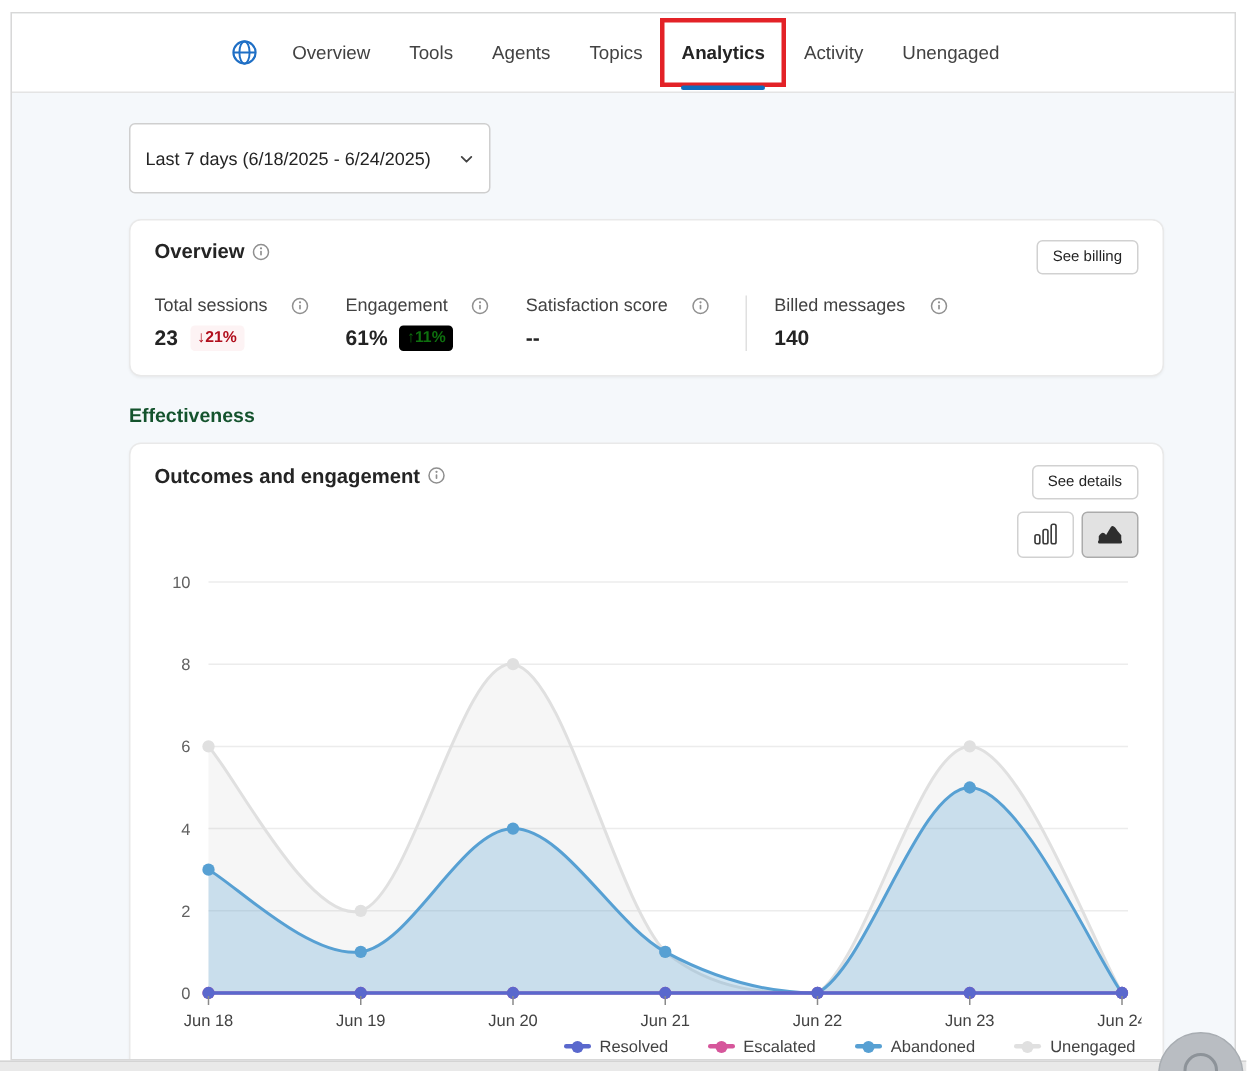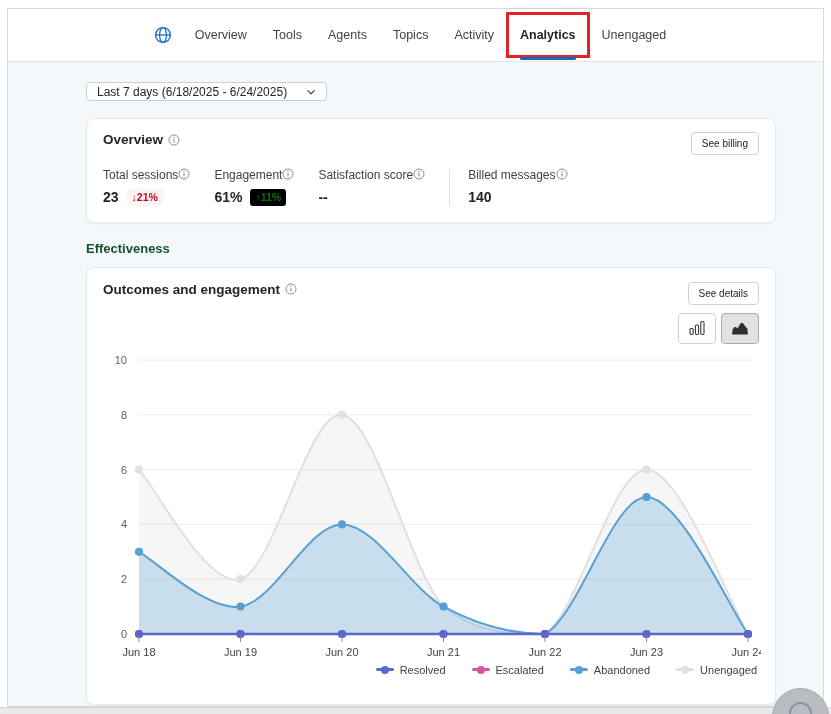--- a/index.html
+++ b/index.html
@@ -18,36 +18,36 @@
   .tab-bar{display:flex;align-items:center;gap:4px;}
   .globe{display:flex;align-items:center;margin-right:8px;}
   .tab{position:relative;height:40px;display:flex;align-items:center;
     padding:0 11px;font-size:12.5px;color:#424242;cursor:pointer;white-space:nowrap;}
   .tab .lbl{pointer-events:none;}
   .tab.active .lbl{font-weight:700;color:#242424;}
   .tab .underline{position:absolute;left:11px;right:11px;bottom:-5px;height:3px;
     background:#0f6cbd;border-radius:2px;}
   .tab.annotated{outline:3px solid #e32227;outline-offset:0;}
   
-  .date-select{margin:20px 0 0 78px;width:241px;height:19px;background:#fff;
+  .date-select{margin:20px 0 0 78px;width:241px;height:47px;background:#fff;
     border:1px solid #cfcfcf;border-radius:4px;display:flex;align-items:center;
     justify-content:space-between;padding:0 9px 0 10px;font-size:12px;color:#242424;
     box-sizing:border-box;cursor:pointer;}
   
   .card{background:#fff;border:1px solid #e9e9e9;border-radius:8px;
     box-shadow:0 1px 2px rgba(0,0,0,.05);margin-left:78px;width:690px;box-sizing:border-box;}
   .overview-card{margin-top:17px;padding:13px 16px 16px;}
   .card-head{display:flex;align-items:flex-start;}
   .card-title{font-size:13.5px;font-weight:700;color:#242424;display:flex;align-items:center;gap:5px;}
   .spacer{flex:1;}
   .btn{background:#fff;border:1px solid #d1d1d1;border-radius:4px;font-size:10px;
     color:#242424;padding:4px 10px;font-family:inherit;cursor:pointer;line-height:1.3;}
   .metrics{display:flex;margin-top:13px;}
   .metric{margin-right:24px;}
-  .metric .mlbl{font-size:12px;color:#424242;display:flex;align-items:flex-start;gap:0;white-space:nowrap;}
+  .metric .mlbl{font-size:12px;color:#424242;display:flex;align-items:flex-end;gap:16px;white-space:nowrap;}
   .metric .mval{margin-top:7px;font-size:14px;font-weight:700;color:#242424;
     display:flex;align-items:center;gap:8px;text-align:right;}
   .badge{font-size:10.5px;font-weight:700;padding:2px 5px;border-radius:3px;
     display:inline-flex;align-items:center;gap:1px;line-height:1.2;}
   .badge.down{color:#b10e1c;background:#fdf3f4;}
   .badge.up{color:#0e700e;background:#000000;}
   .vdivider{width:1px;background:#e0e0e0;margin:1px 18px 0 0;align-self:stretch;}
   
   .section-heading{margin:18px 0 0 78px;font-size:13px;font-weight:700;color:#14532d;}
   .outcomes-card{margin-top:11px;padding:14px 16px 6px;height:438px;overflow:hidden;}
@@ -90,26 +90,26 @@
         </div>
         <div class="tab">
           <span class="lbl">Tools</span>
         </div>
         <div class="tab">
           <span class="lbl">Agents</span>
         </div>
         <div class="tab">
           <span class="lbl">Topics</span>
         </div>
-        <div class="tab">
-          <span class="lbl">Activity</span>
-        </div>
         <div class="tab active annotated">
           <span class="lbl">Analytics</span>
           <span class="underline"></span>
+        </div>
+        <div class="tab">
+          <span class="lbl">Activity</span>
         </div>
         <div class="tab">
           <span class="lbl">Unengaged</span>
         </div>
       </div>
   </div>
 
   <div class="date-select">
     <span>Last 7 days (6/18/2025 - 6/24/2025)</span>
     <span style="display:flex;">

